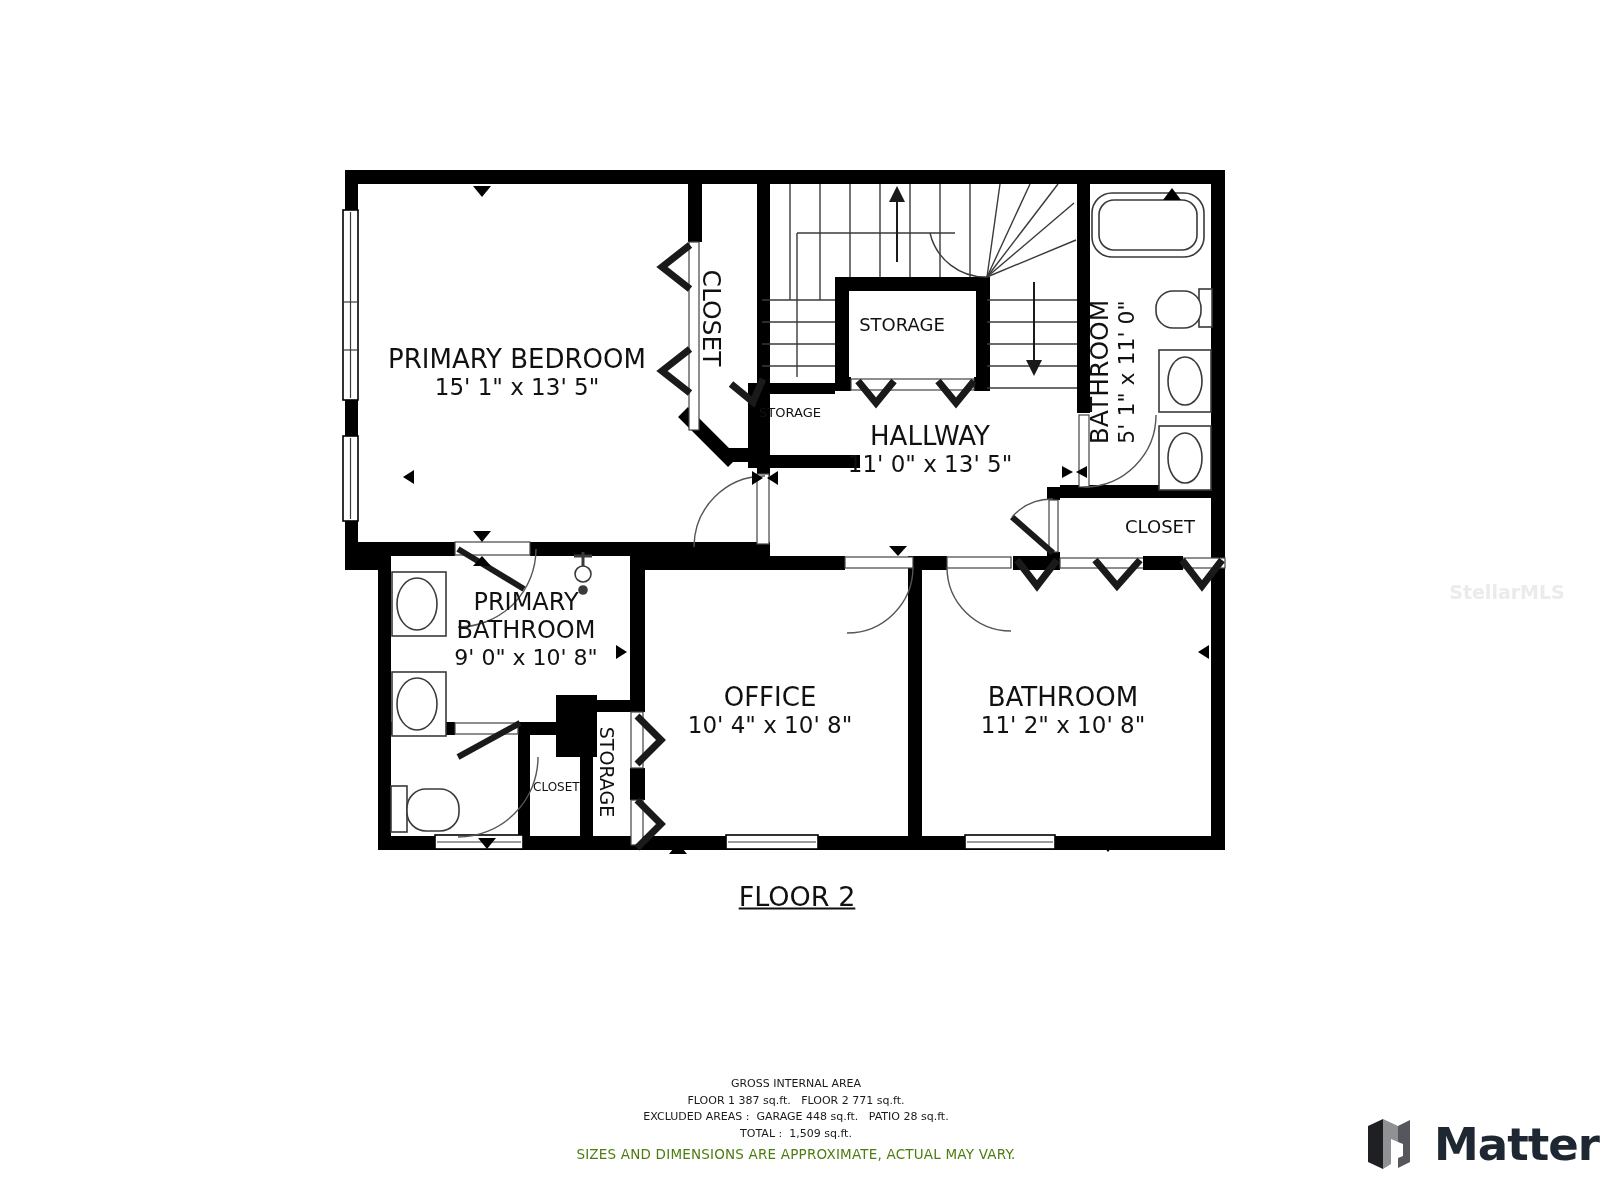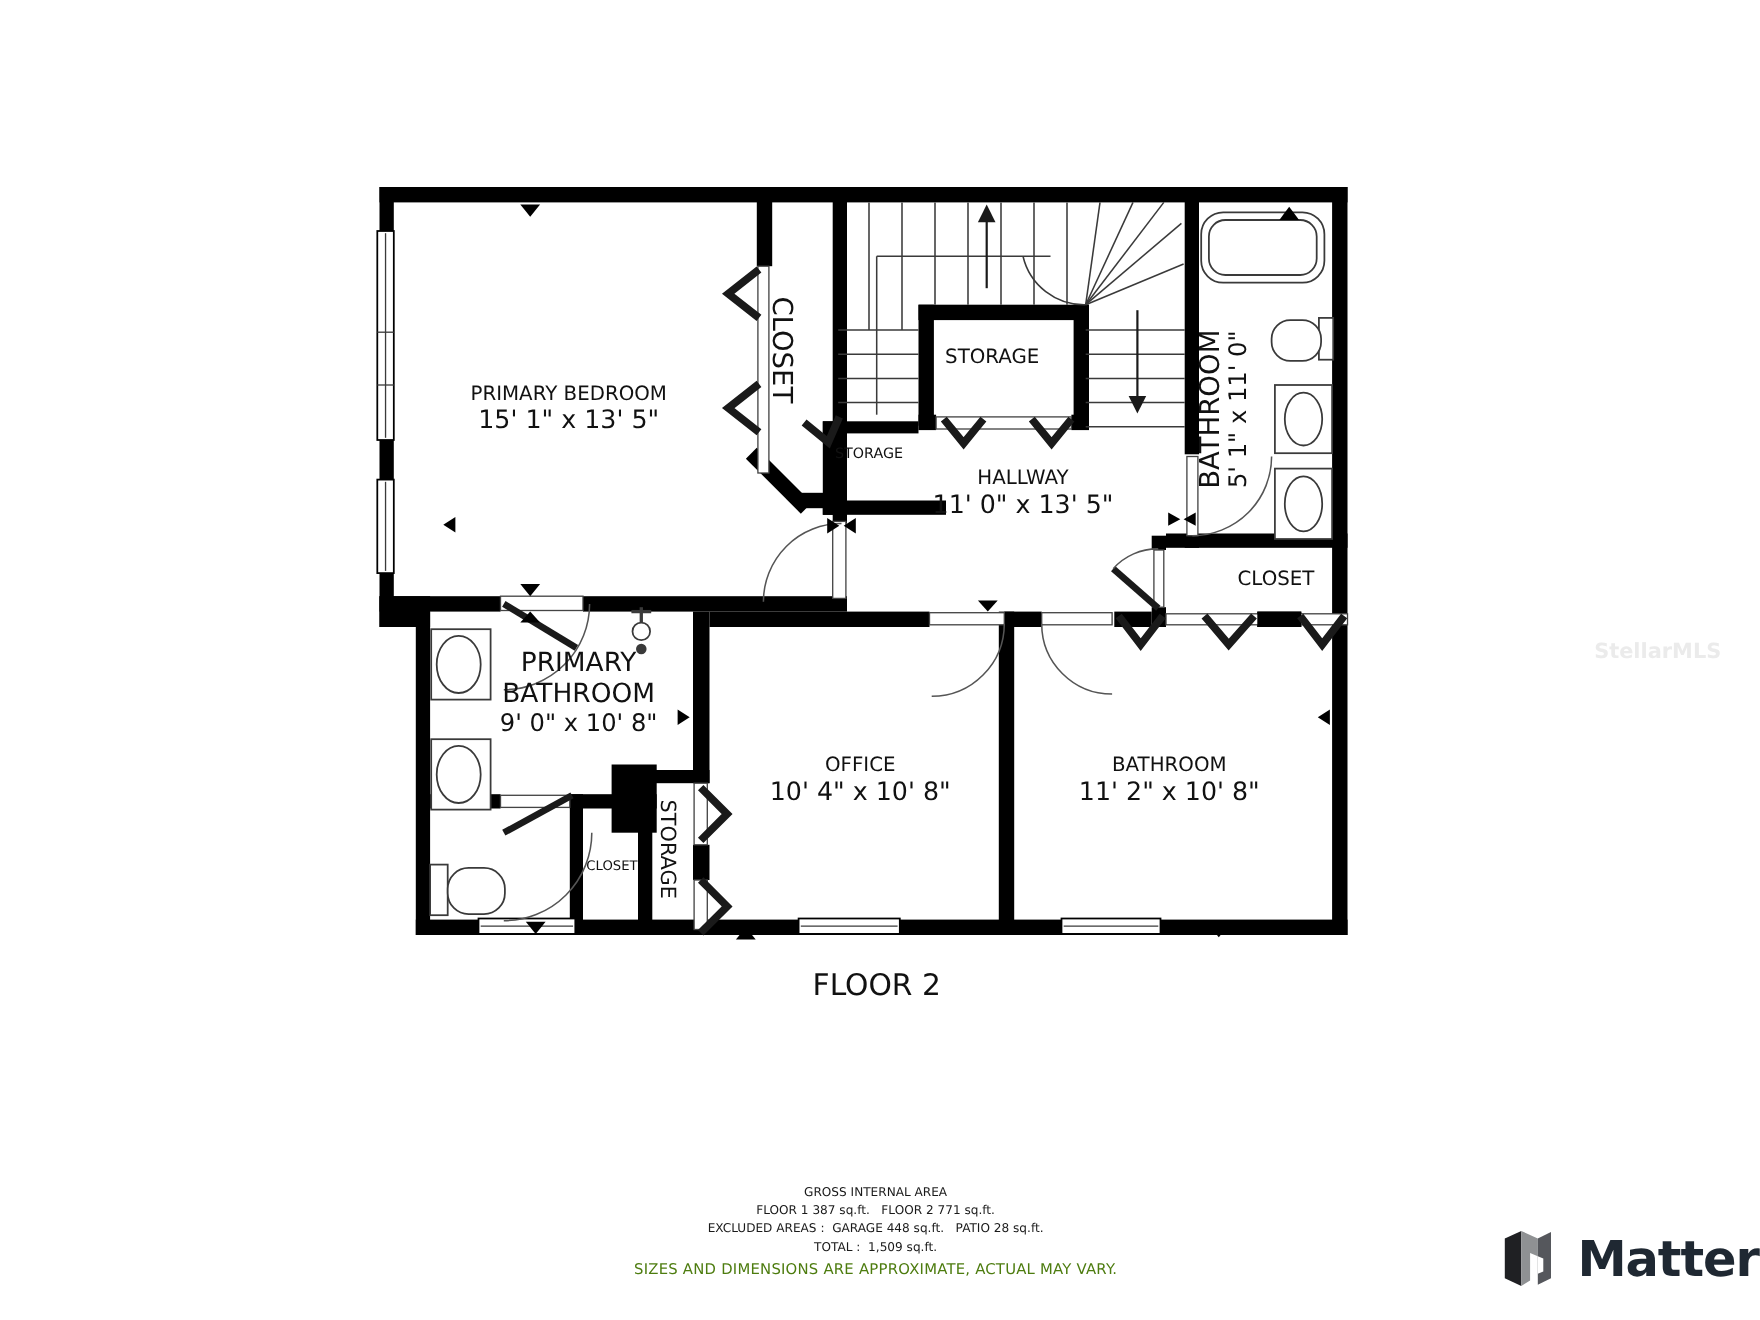--- a/index.html
+++ b/index.html
@@ -1,26 +1,26 @@
 <!DOCTYPE html>
 <html><head>
 <meta charset="utf-8">
 <style>
   html,body{margin:0;padding:0;}
   body{width:1600px;height:1200px;background:#fff;position:relative;overflow:hidden;
        font-family:"DejaVu Sans","Liberation Sans",sans-serif;}
   #plan-svg{position:absolute;left:0;top:0;}
   .lbl{position:absolute;transform:translate(-50%,-50%);color:#111;text-align:center;
        white-space:nowrap;line-height:1.16;}
-  .lbl .nm{font-size:18px;}
+  .lbl .nm{font-size:26px;}
   .lbl .dm{font-size:23px;}
   .rot90{transform:translate(-50%,-50%) rotate(90deg);}
   .rotm90{transform:translate(-50%,-50%) rotate(-90deg);}
   .clip-lbl{position:absolute;overflow:hidden;color:#111;white-space:nowrap;text-align:left;}
-  #floor-label{position:absolute;transform:translate(-50%,-50%);font-size:27px;color:#111;}
+  #floor-label{position:absolute;transform:translate(-50%,-50%);font-size:27px;color:#111;text-decoration:underline;}
   #footer{position:absolute;left:296px;top:1076px;width:1000px;text-align:center;color:#1a1a1a;}
   #footer .fl{font-size:11px;line-height:16.5px;white-space:pre;}
   #footer .disclaimer{font-size:13.5px;color:#4d7c0f;margin-top:4px;letter-spacing:.2px;white-space:pre;}
   #watermark{position:absolute;transform:translate(-50%,-50%);left:1507px;top:592px;
              font-size:19px;font-weight:600;color:#ebebeb;}
   #brand{position:absolute;left:1356px;top:1112px;display:flex;align-items:center;}
   #brand .logo-text{font-size:45px;font-weight:700;color:#1f2832;letter-spacing:-1px;margin-left:14px;}
 </style>
 </head>
 <body>
@@ -258,21 +258,21 @@
 <div class="lbl" style="left:526px;top:630px;">
   <div style="font-size:24px;">PRIMARY</div>
   <div style="font-size:24px;">BATHROOM</div>
   <div style="font-size:22px;">9' 0" x 10' 8"</div>
 </div>
 
 <div class="clip-lbl" style="left:533px;top:780px;width:48px;font-size:12px;">CLOSET</div>
 
 <div class="lbl rot90" style="left:607px;top:772px;font-size:19px;">STORAGE</div>
 
-<div class="lbl" style="left:770px;top:710px;margin-left:12px;">
+<div class="lbl" style="left:770px;top:710px;">
   <div class="nm">OFFICE</div>
   <div class="dm">10' 4" x 10' 8"</div>
 </div>
 
 <div class="lbl" style="left:1063px;top:710px;">
   <div class="nm">BATHROOM</div>
   <div class="dm">11' 2" x 10' 8"</div>
 </div>
 
 <div id="floor-label" style="left:797px;top:896px;">FLOOR 2</div>

